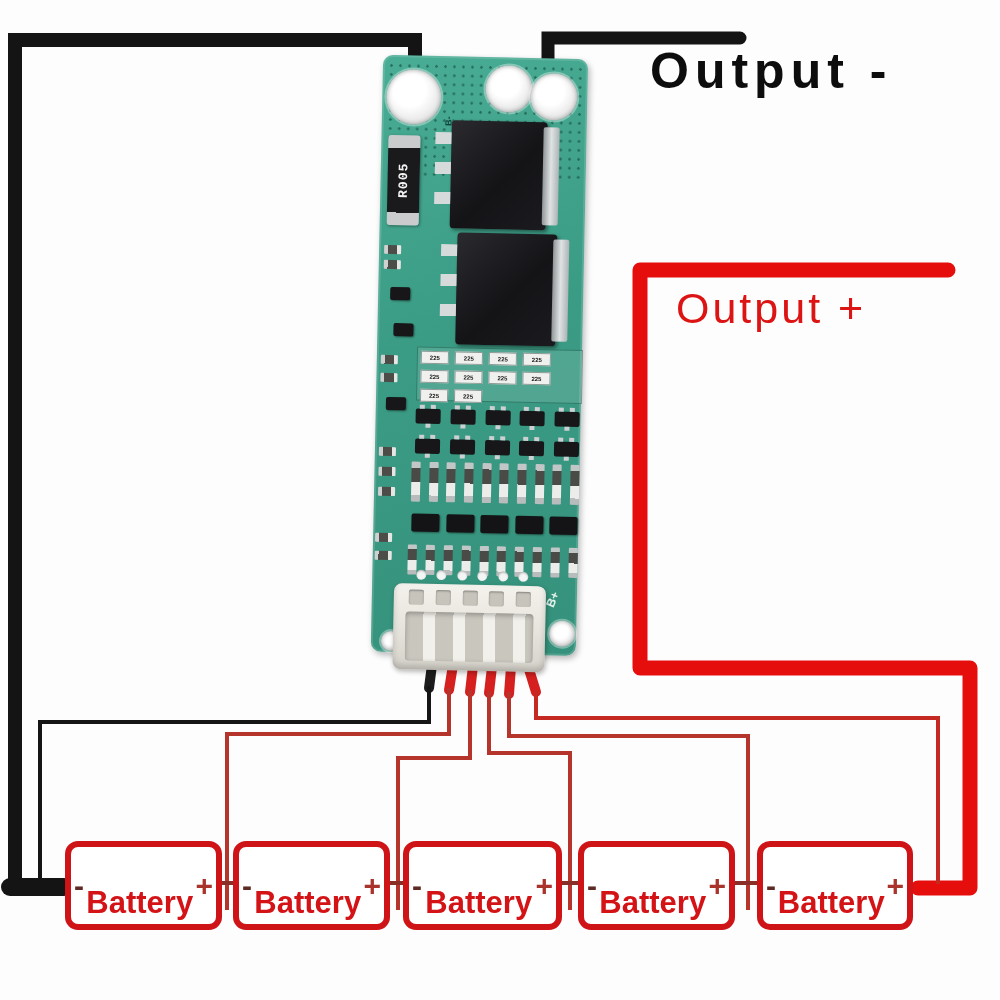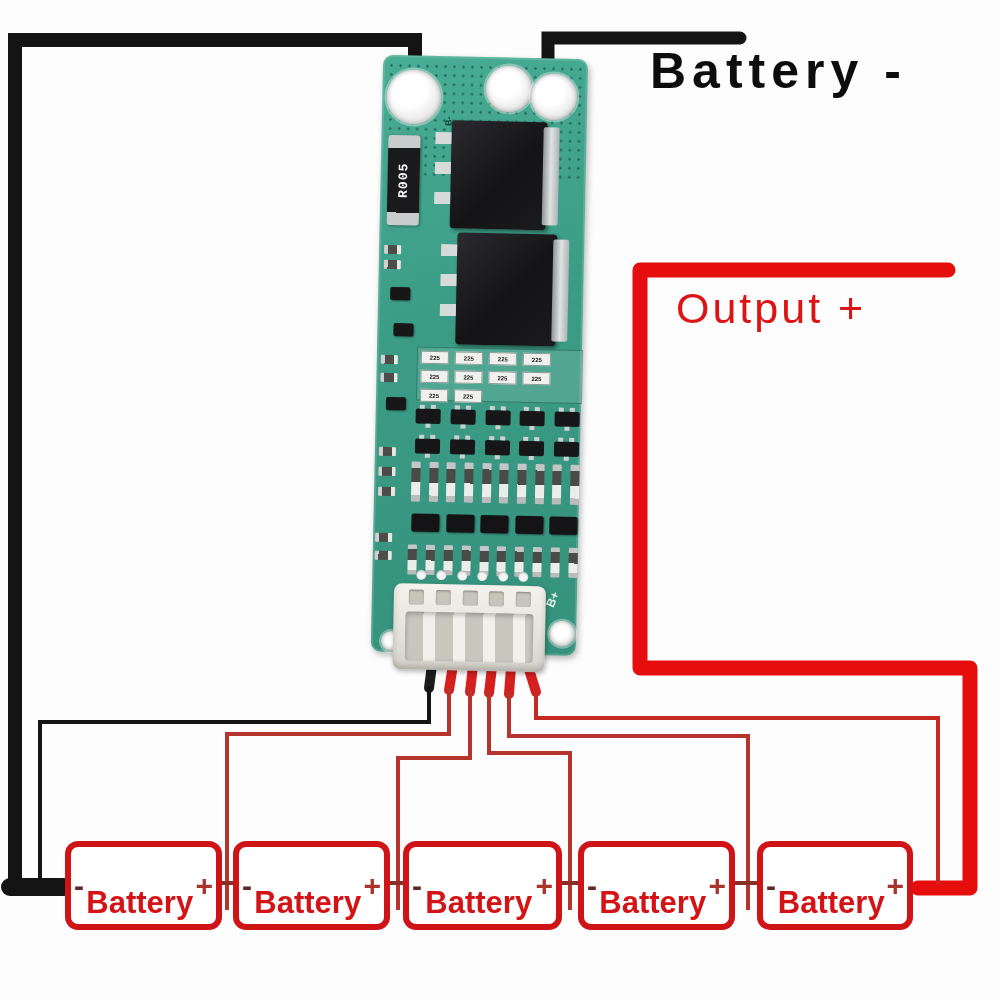--- a/index.html
+++ b/index.html
@@ -273,16 +273,16 @@
     <span class="minus">-</span>
     <span class="name">Battery</span>
     <span class="plus">+</span>
   </div>
   <div class="battery b5">
     <span class="minus">-</span>
     <span class="name">Battery</span>
     <span class="plus">+</span>
   </div>
 
-  <div class="out-minus">Battery -</div>
+  <div class="out-minus">Output -</div>
   <div class="out-plus">Output +</div>
 
 </div>
 
 </body></html>

